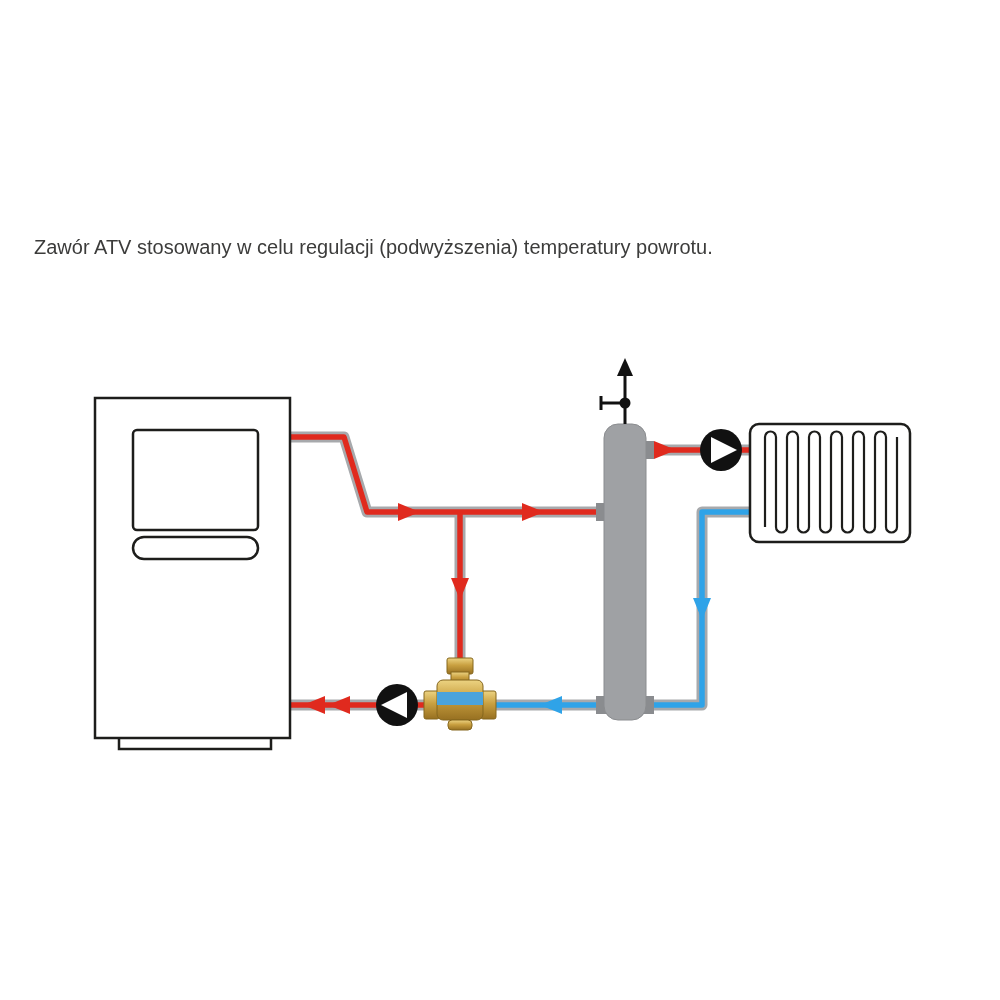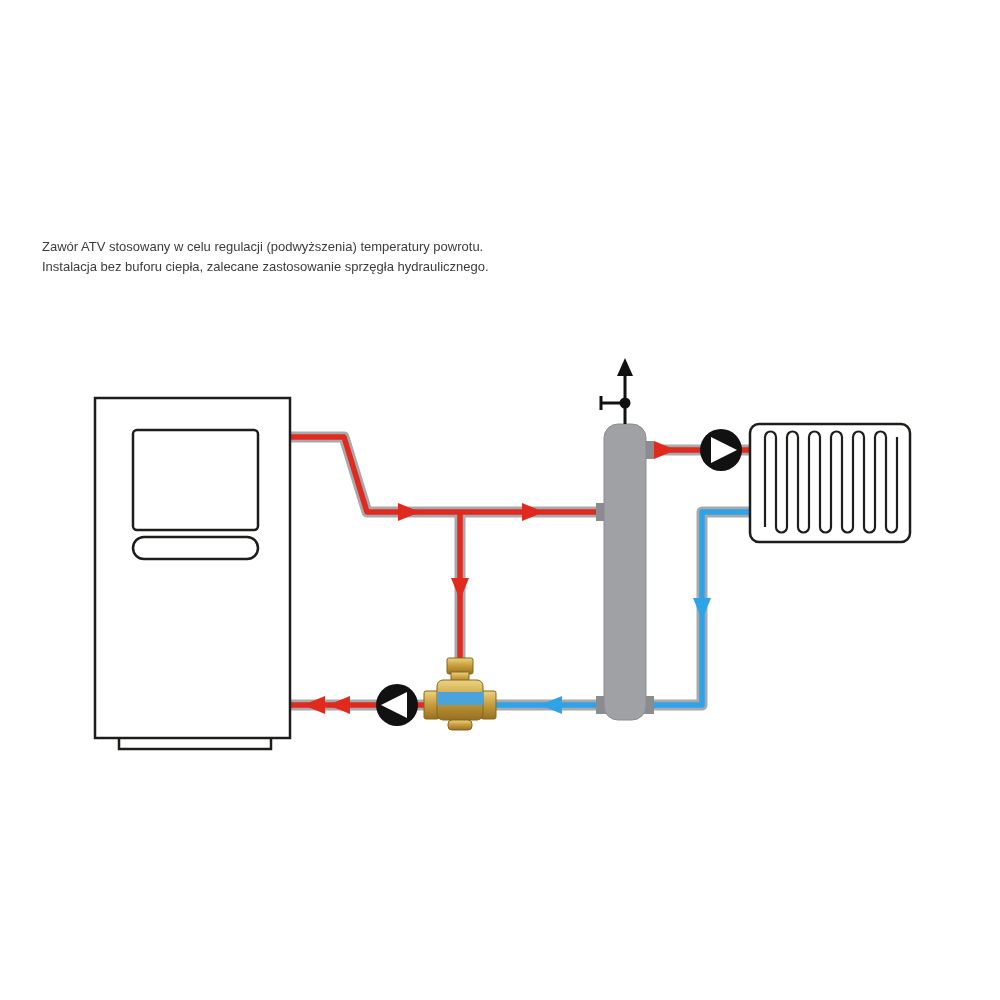--- a/index.html
+++ b/index.html
@@ -4,22 +4,22 @@
 <style>
   html,body{margin:0;padding:0;background:#fff;}
   .page{
     position:relative;
     width:1000px;height:1000px;
     background:var(--background,#fff);
     font-family:"Liberation Sans", sans-serif;
     overflow:hidden;
   }
   .caption{
-    position:absolute;left:42px;top:237px;
-    font-size:13px;line-height:20px;color:var(--text,#3c3c3b);
+    position:absolute;left:34px;top:237px;
+    font-size:20px;line-height:20px;color:var(--text,#3c3c3b);
   }
   svg.diagram{position:absolute;left:0;top:0;}
   .pipe-casing{stroke:var(--pipe-casing,#a7a9ac);stroke-width:11;fill:none;stroke-linejoin:round;stroke-linecap:butt;}
   .pipe-hot{stroke:var(--supply-red,#e02a1e);stroke-width:5.5;fill:none;stroke-linejoin:round;stroke-linecap:butt;}
   .pipe-cold{stroke:var(--return-blue,#2fa3e8);stroke-width:5.5;fill:none;stroke-linejoin:round;stroke-linecap:butt;}
   .arrow-hot{fill:var(--supply-red,#e02a1e);stroke:none;}
   .arrow-cold{fill:var(--return-blue,#2fa3e8);stroke:none;}
   .outline{stroke:var(--outline-black,#1d1d1b);stroke-width:2.5;fill:#ffffff;}
   .coil{stroke:var(--outline-black,#1d1d1b);stroke-width:2.2;fill:none;}
   .separator-body{fill:var(--separator-gray,#9fa1a4);stroke:#8a8c8f;stroke-width:1;}
@@ -31,21 +31,20 @@
   .brass{fill:url(#brassGrad);stroke:#85661d;stroke-width:1;}
   .valve-band{fill:var(--valve-band-blue,#4aa3dc);stroke:none;}
 </style>
 </head>
 <body>
 
 <div class="page">
 
   <div class="caption">
     <div>Zawór ATV stosowany w celu regulacji (podwyższenia) temperatury powrotu.</div>
-    <div>Instalacja bez buforu ciepła, zalecane zastosowanie sprzęgła hydraulicznego.</div>
   </div>
 
   <svg class="diagram" width="1000" height="1000" viewBox="0 0 1000 1000">
 
     <defs>
       <linearGradient id="brassGrad" x1="0" y1="0" x2="0" y2="1">
         <stop offset="0" stop-color="#ecd382"></stop>
         <stop offset="0.45" stop-color="#c9a040"></stop>
         <stop offset="1" stop-color="#977021"></stop>
       </linearGradient>

